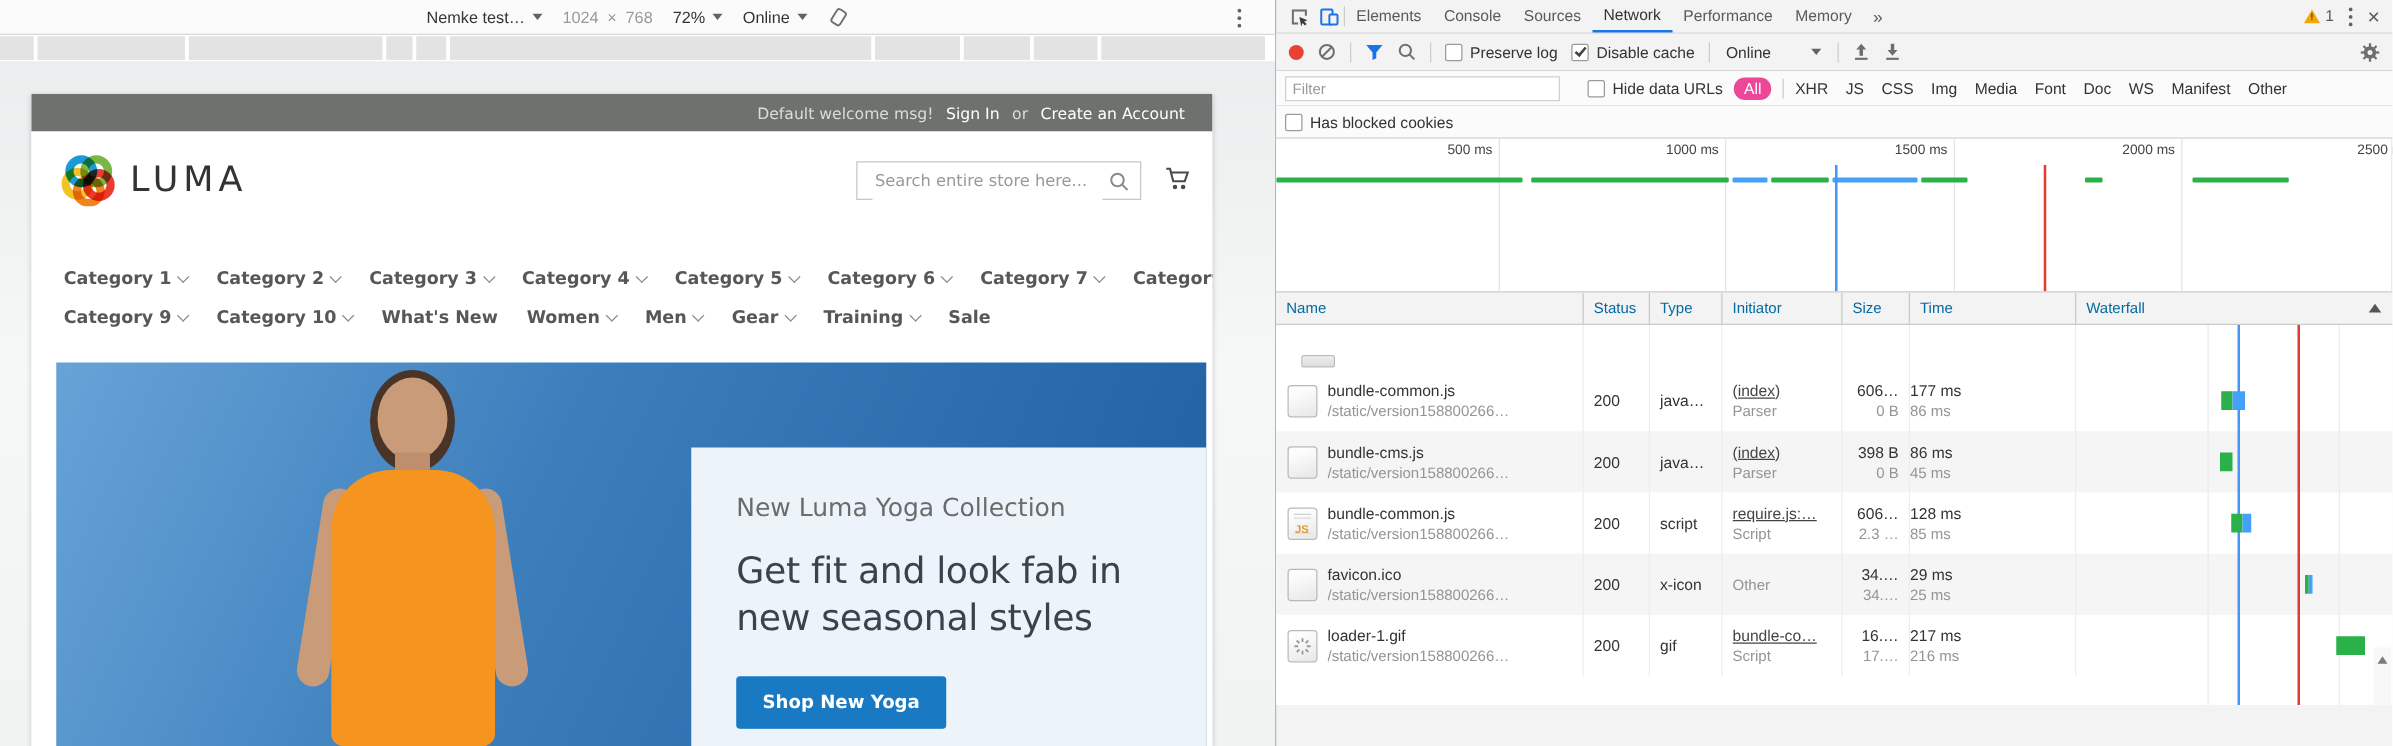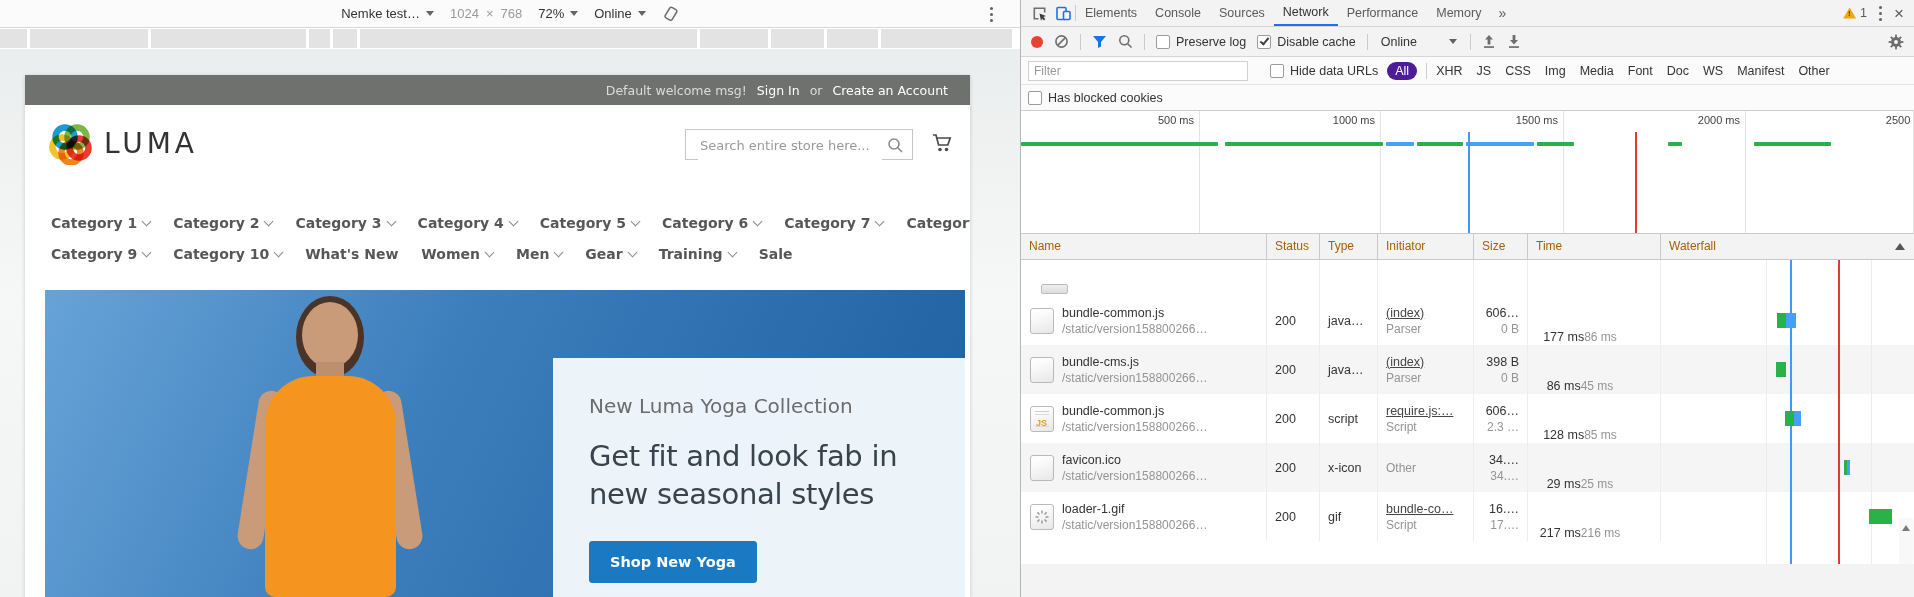--- a/index.html
+++ b/index.html
@@ -62,48 +62,48 @@
   .close-x{font-size:17px;color:#5a5a5a;cursor:pointer;line-height:1;}
   .nettoolbar{height:29px;display:flex;align-items:center;gap:11px;border-bottom:1px solid #d6d6d6;padding:0 10px;background:#f3f3f3;}
   .rec-dot{width:12px;height:12px;border-radius:50%;background:#e84135;flex:0 0 12px;cursor:pointer;}
   .tool-lbl{display:flex;align-items:center;gap:6px;cursor:pointer;white-space:nowrap;}
   .online-sel{display:flex;align-items:center;gap:26px;cursor:pointer;padding:0 2px;}
   .gear-right{margin-left:auto;display:flex;align-items:center;cursor:pointer;}
   .filterbar{height:27px;display:flex;align-items:center;gap:9px;background:#fbfbfb;border-bottom:1px solid #e4e4e4;padding:0 7px;}
   .filter-input{width:208px;height:18px;border:1px solid #d0d0d0;background:#fff;font-size:12px;padding:0 5px;outline:none;color:#333;font-family:"Liberation Sans",sans-serif;}
   .filter-input::placeholder{color:#999;}
   .pill{padding:2px 8px;border-radius:10px;cursor:pointer;white-space:nowrap;}
-  .pill.active{background:#4c1d95;color:#fff;}
+  .pill.active{background:#ec4899;color:#fff;}
   .ptype{cursor:pointer;white-space:nowrap;}
   .types{display:flex;align-items:center;gap:14px;}
   .cookiesbar{height:25px;display:flex;align-items:center;gap:7px;background:#fbfbfb;border-bottom:1px solid #ccc;padding:0 7px;}
   .timeline{position:relative;height:122px;background:#fff;border-bottom:1px solid #c9c9c9;overflow:hidden;}
   .tl-grid{position:absolute;top:0;bottom:0;width:1px;background:#e3e3e3;}
   .tl-label{position:absolute;top:3px;font-size:11px;color:#424242;white-space:nowrap;}
   .tl-seg{position:absolute;top:31px;height:4px;border-radius:1px;}
   .tl-seg.g{background:#2ab14a;}
   .tl-seg.b{background:#44a0f8;}
   .tl-line{position:absolute;top:21px;bottom:0;width:2px;}
-  .nt-header{height:26px;display:flex;background:#f3f3f3;border-bottom:1px solid #c9c9c9;font-size:12px;color:#a16207;box-sizing:border-box;}
+  .nt-header{height:26px;display:flex;background:#f3f3f3;border-bottom:1px solid #c9c9c9;font-size:12px;color:#0369a1;box-sizing:border-box;}
   .hc{line-height:25px;padding-left:8px;border-right:1px solid #c9c9c9;box-sizing:border-box;white-space:nowrap;overflow:hidden;cursor:pointer;}
   .hc.name{width:246px;}.hc.status{width:53px;}.hc.type{width:58px;}.hc.init{width:96px;}.hc.size{width:54px;}.hc.time{width:133px;}
   .hc.wf{flex:1;position:relative;border-right:0;}
   .sort-up{position:absolute;right:9px;top:9px;width:0;height:0;border-left:5px solid transparent;border-right:5px solid transparent;border-bottom:7px solid #555;}
   .nt-body{position:relative;height:304px;background:#fff;overflow:hidden;}
   .ov-line{position:absolute;top:0;bottom:0;z-index:1;}
   .nrow{display:flex;height:49px;position:relative;box-sizing:border-box;}
   .nrow.alt{background:#f5f5f5;}
   .nrow.partial{height:36px;background:#fff;}
   .c{border-right:1px solid #ededed;box-sizing:border-box;overflow:hidden;}
   .c.name{width:246px;display:flex;align-items:center;gap:8px;padding-left:9px;}
   .c.status{width:53px;display:flex;align-items:center;padding-left:8px;}
   .c.type{width:58px;display:flex;align-items:center;padding-left:8px;}
   .c.init{width:96px;display:flex;flex-direction:column;justify-content:center;padding-left:8px;line-height:16px;}
   .c.size{width:54px;display:flex;flex-direction:column;justify-content:center;align-items:flex-end;padding-right:8px;line-height:16px;}
-  .c.time{width:133px;display:flex;flex-direction:row;justify-content:center;align-items:flex-end;padding-right:28px;line-height:16px;}
+  .c.time{width:133px;display:flex;flex-direction:column;justify-content:center;align-items:flex-start;padding-right:28px;line-height:16px;}
   .c.wf{flex:1;position:relative;border-right:0;}
   .ntext{line-height:16px;overflow:hidden;white-space:nowrap;}
   .nname{color:#333;}
   .npath,.isub,.sub{color:#949494;font-size:12px;}
   .ilink{color:#454545;text-decoration:underline;white-space:nowrap;overflow:hidden;}
   .ilink:empty{display:none;}
   .ficon{width:24px;height:26px;background:linear-gradient(160deg,#fdfdfd 20%,#e7e7e7);border:1px solid #b9b9b9;border-radius:3px;flex:0 0 24px;box-sizing:border-box;position:relative;display:flex;align-items:center;justify-content:center;}
   .ficon.js::after{content:"JS";position:absolute;bottom:3px;left:5px;font-size:9px;font-weight:bold;color:#e39b35;}
   .ficon.js::before{content:"";position:absolute;top:4px;left:4px;width:14px;height:1px;background:#cfcfcf;box-shadow:0 3px 0 #dadada,0 15px 0 #dadada;}
   .wbar{position:absolute;top:17px;height:15px;z-index:2;}

